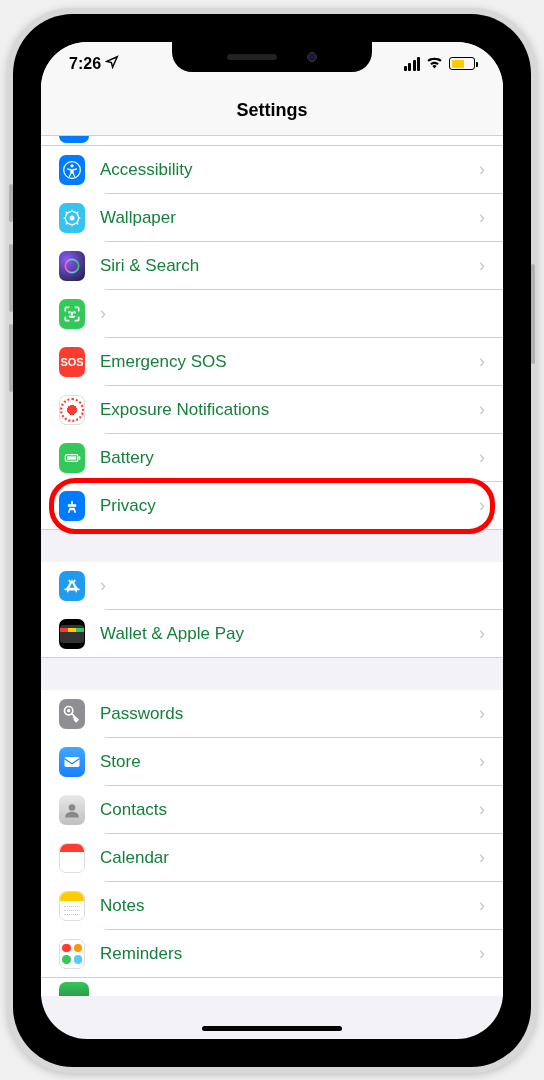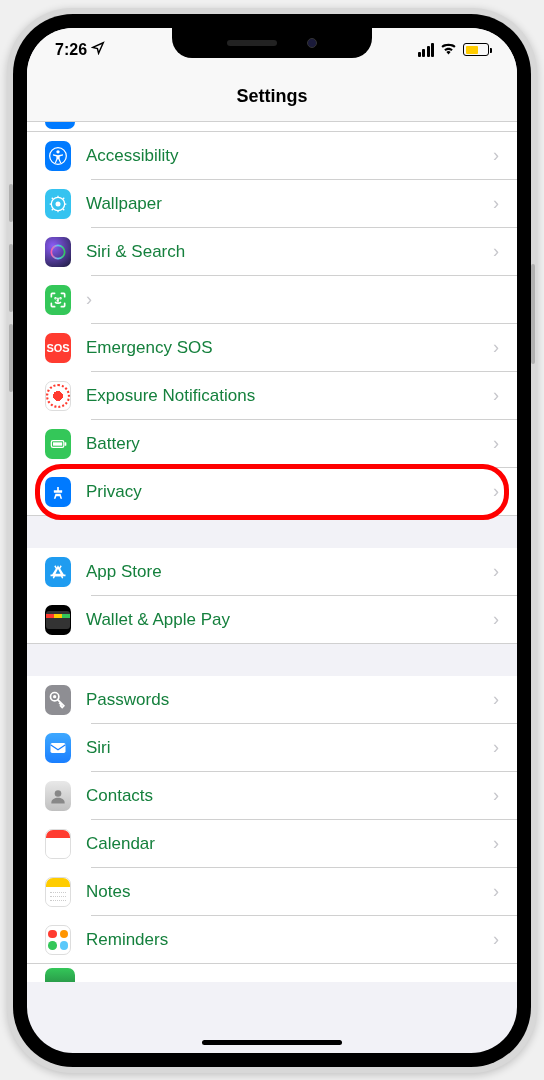--- a/index.html
+++ b/index.html
@@ -18,21 +18,21 @@
       background: #d8d8d8;
       border-radius: 65px;
       padding: 6px;
       box-shadow: 0 2px 8px rgba(0,0,0,0.2);
     }
     .phone-inner {
       width: 100%;
       height: 100%;
       background: #000;
       border-radius: 60px;
-      padding: 14px;
+      padding: 28px;
       position: relative;
     }
     .side-btn {
       position: absolute;
       background: #b0b0b0;
       border-radius: 2px;
     }
     .side-btn.left1 { left: -4px; top: 170px; width: 4px; height: 38px; }
     .side-btn.left2 { left: -4px; top: 230px; width: 4px; height: 68px; }
     .side-btn.left3 { left: -4px; top: 310px; width: 4px; height: 68px; }
@@ -479,21 +479,20 @@
 
         <div class="section-gap"></div>
 
         <div class="section">
           <div class="row">
             <div class="icon ic-appstore">
               <svg viewBox="0 0 24 24" fill="#fff">
                   <path d="M12 4l-1.5 2.5L9 4 7.5 5l1.8 3L5 15H3v2h3.5l-.8 1.5L7 20l1.5-2.5h7L17 20l1.3-1.5-.8-1.5H21v-2h-2l-4.3-7 1.8-3L15 4l-1.5 2.5L12 4zm0 4.5L15 14H9l3-5.5z"></path>
                 </svg>
             </div>
-            <div class="row-label">App Store</div>
             <div class="chevron">›</div>
           </div>
           <div class="row">
             <div class="icon ic-wallet">
               <div class="wallet-inner"></div>
             </div>
             <div class="row-label">Wallet &amp; Apple Pay</div>
             <div class="chevron">›</div>
           </div>
         </div>
@@ -512,21 +511,21 @@
             <div class="row-label">Passwords</div>
             <div class="chevron">›</div>
           </div>
           <div class="row">
             <div class="icon ic-mail">
               <svg viewBox="0 0 24 24" fill="#fff">
                   <rect x="3" y="6" width="18" height="12" rx="2" fill="#fff"></rect>
                   <path d="M3 8l9 6 9-6" stroke="#1a7fff" stroke-width="1.5" fill="none"></path>
                 </svg>
             </div>
-            <div class="row-label">Siri</div>
+            <div class="row-label">Store</div>
             <div class="chevron">›</div>
           </div>
           <div class="row">
             <div class="icon ic-contacts">
               <svg viewBox="0 0 24 24" fill="#888">
                   <circle cx="12" cy="9" r="4"></circle>
                   <path d="M4 20c0-4 4-6 8-6s8 2 8 6v1H4v-1z"></path>
                 </svg>
             </div>
             <div class="row-label">Contacts</div>

